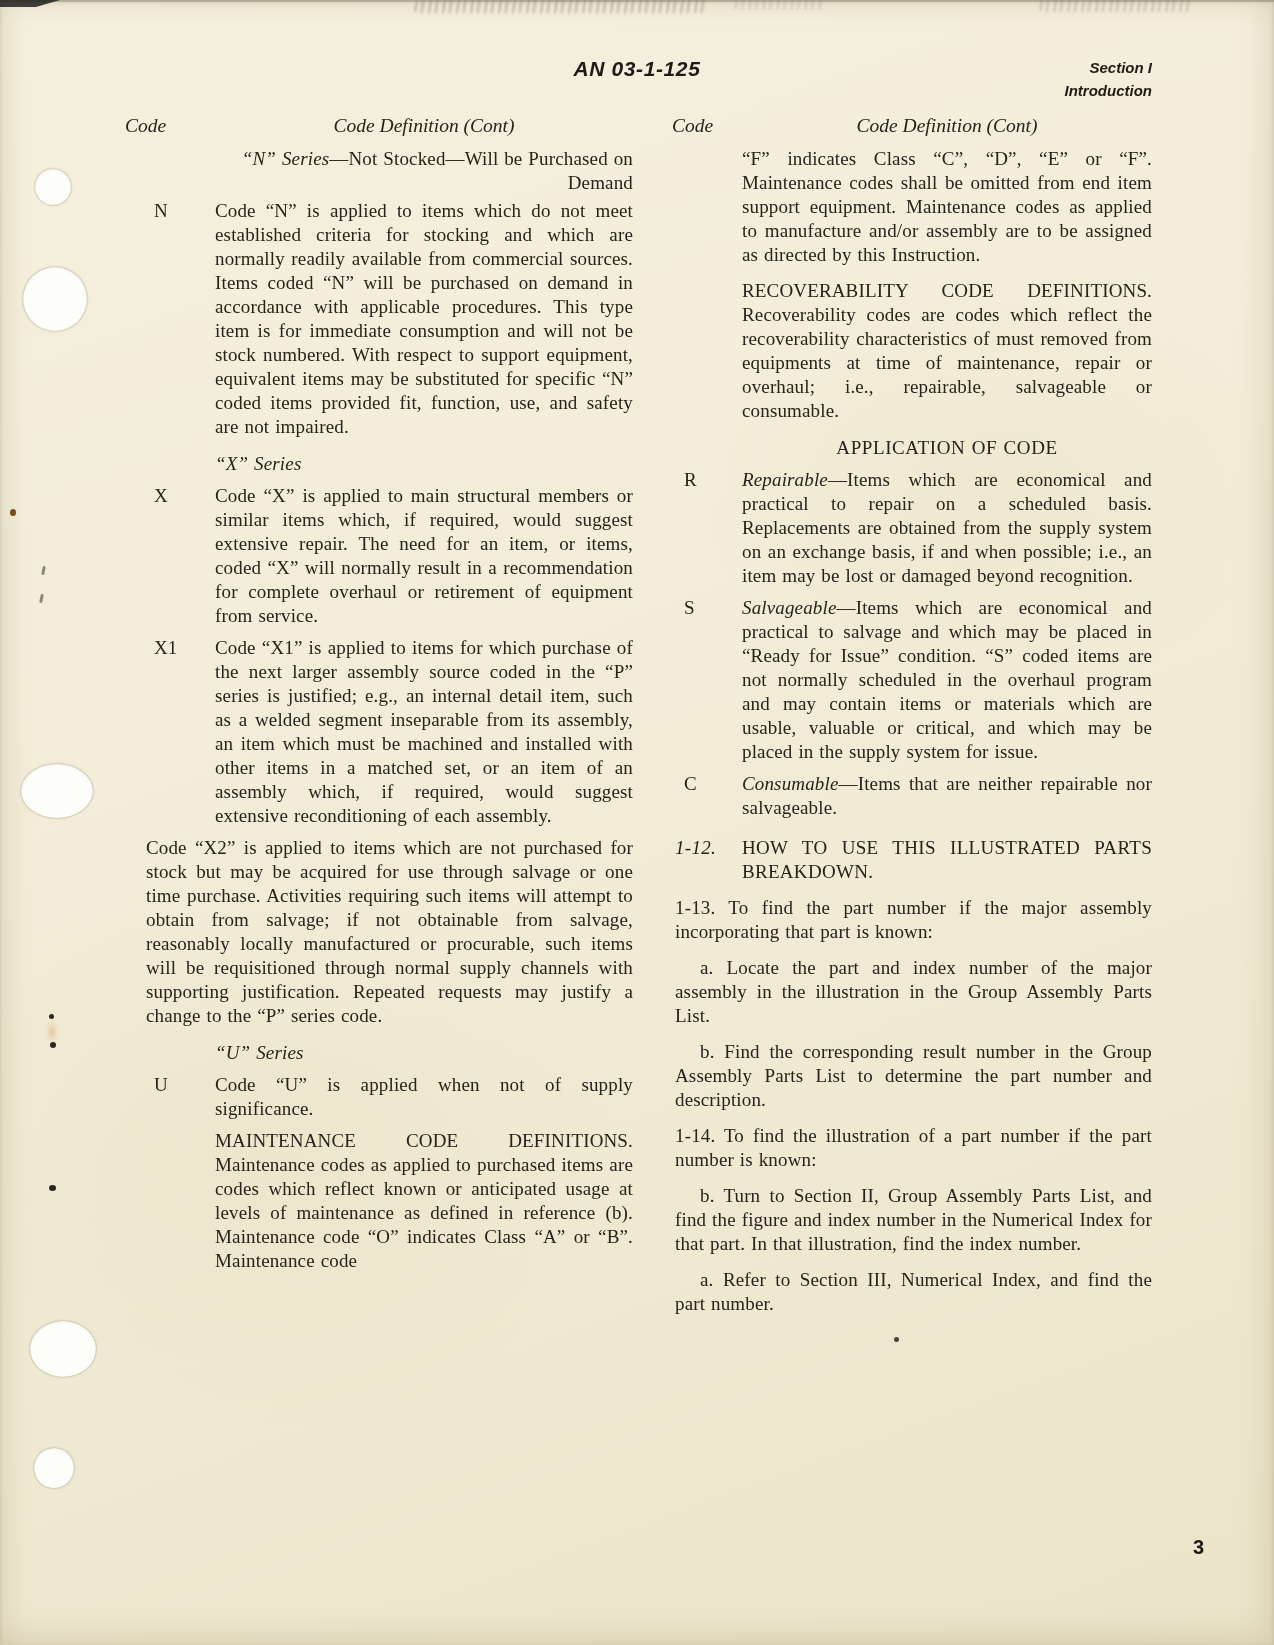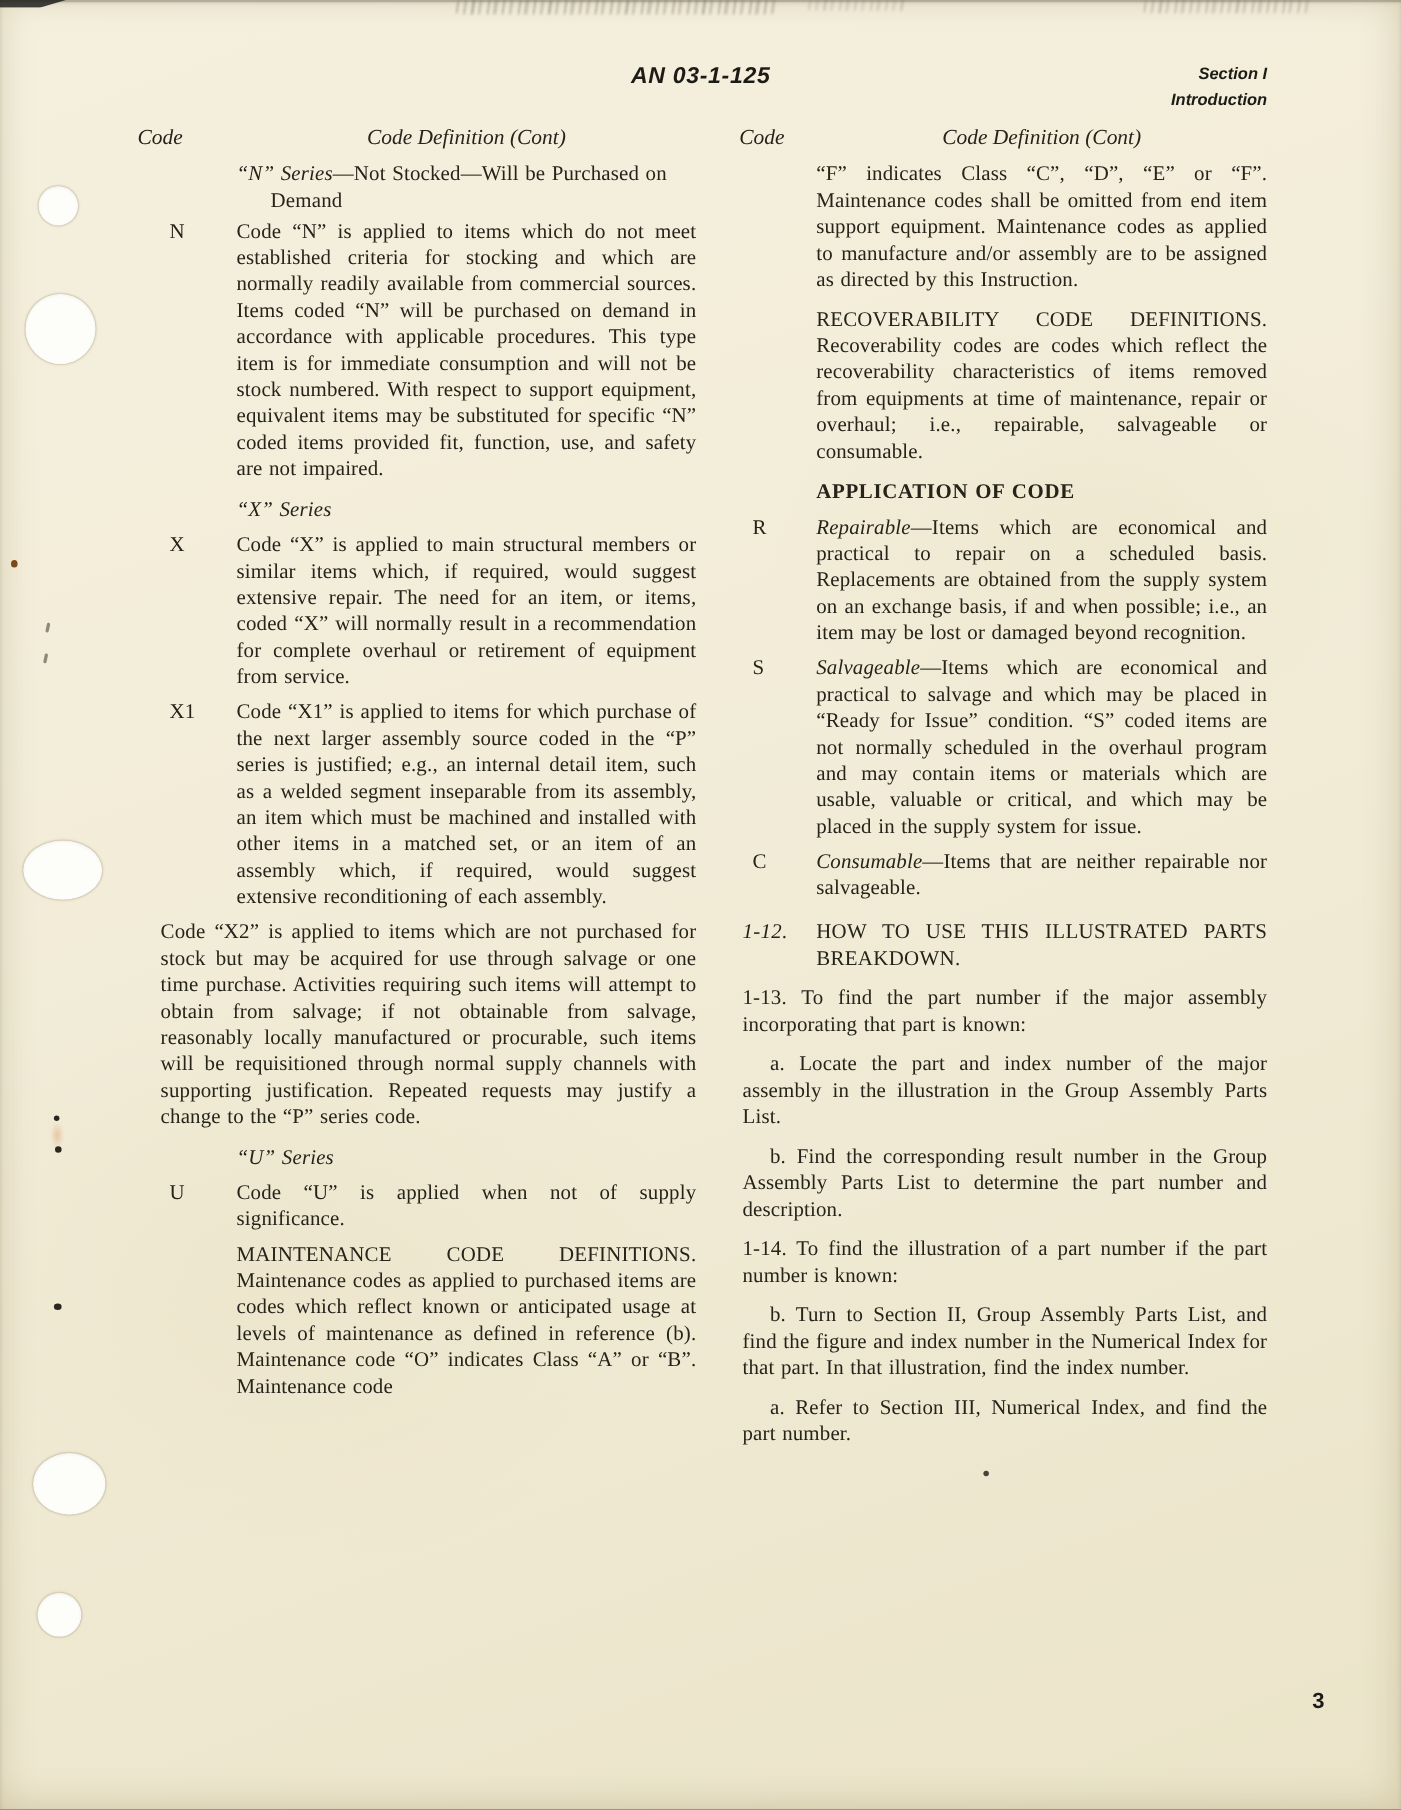--- a/index.html
+++ b/index.html
@@ -67,22 +67,22 @@
   .def-cell { flex:1; text-align:justify; }
 
   .series-line { margin-left:69px; margin-top:13px; padding-left:31px; text-indent:-31px; }
   .row-tight { margin-top:4px; }
   .it { font-style:italic; }
 
   .plain-indent { margin-left:69px; text-align:justify; }
   .col-right .plain-indent { margin-left:67px; margin-top:12px; }
 
   .app-heading {
-    margin-left:67px; 
-    margin-top:13px; letter-spacing:0.6px;font-weight:bold;
+    margin-left:67px; text-align:center;
+    margin-top:13px; letter-spacing:0.6px;
   }
 
   .h112 {
     margin-top:16px;
     padding-left:67px; position:relative;
     text-align:justify; letter-spacing:0.3px;
   }
   .h112 .h-num { position:absolute; left:0; top:0;font-style:italic; }
 
   .p-flush { text-align:justify; margin-top:12px; }
@@ -177,21 +177,21 @@
     <div>Introduction</div>
   </div>
 
   <div class="col-head ch-code-left">Code</div>
   <div class="col-head ch-def-left">Code Definition (Cont)</div>
   <div class="col-head ch-code-right">Code</div>
   <div class="col-head ch-def-right">Code Definition (Cont)</div>
 
   <div class="col col-left">
 
-    <div class="series-line" style="margin-top:0;"><span class="it">“N” Series</span><span>—Not Stocked—Will be Purchased on Demand</span></div>
+    <div class="series-line" style="margin-top:0;text-align:right;"><span class="it">“N” Series</span><span>—Not Stocked—Will be Purchased on Demand</span></div>
 
     <div class="row row-tight">
       <div class="code-cell">N</div>
       <div class="def-cell">Code “N” is applied to items which do not meet established criteria for stocking and which are normally readily available from commercial sources. Items coded “N” will be purchased on demand in accordance with applicable procedures. This type item is for immediate consumption and will not be stock numbered. With respect to support equipment, equivalent items may be substituted for specific “N” coded items provided fit, function, use, and safety are not impaired.</div>
     </div>
 
     <div class="series-line"><span class="it">“X” Series</span></div>
 
     <div class="row">
       <div class="code-cell">X</div>
@@ -214,21 +214,21 @@
       <div class="def-cell">Code “U” is applied when not of supply significance.</div>
     </div>
 
     <div class="plain-indent">MAINTENANCE CODE DEFINITIONS. Maintenance codes as applied to purchased items are codes which reflect known or anticipated usage at levels of maintenance as defined in reference (b). Maintenance code “O” indicates Class “A” or “B”. Maintenance code</div>
   </div>
 
   <div class="col col-right">
 
     <div class="plain-indent" style="margin-top:0;">“F” indicates Class “C”, “D”, “E” or “F”. Maintenance codes shall be omitted from end item support equipment. Maintenance codes as applied to manufacture and/or assembly are to be assigned as directed by this Instruction.</div>
 
-    <div class="plain-indent">RECOVERABILITY CODE DEFINITIONS. Recoverability codes are codes which reflect the recoverability characteristics of items removed from equipments at time of maintenance, repair or overhaul; i.e., repairable, salvageable or consumable.</div>
+    <div class="plain-indent">RECOVERABILITY CODE DEFINITIONS. Recoverability codes are codes which reflect the recoverability characteristics of must removed from equipments at time of maintenance, repair or overhaul; i.e., repairable, salvageable or consumable.</div>
 
     <div class="app-heading">APPLICATION OF CODE</div>
 
     <div class="row">
       <div class="code-cell">R</div>
       <div class="def-cell"><span class="it">Repairable</span><span>—Items which are economical and practical to repair on a scheduled basis. Replacements are obtained from the supply system on an exchange basis, if and when possible; i.e., an item may be lost or damaged beyond recognition.</span></div>
     </div>
 
     <div class="row">
       <div class="code-cell">S</div>

